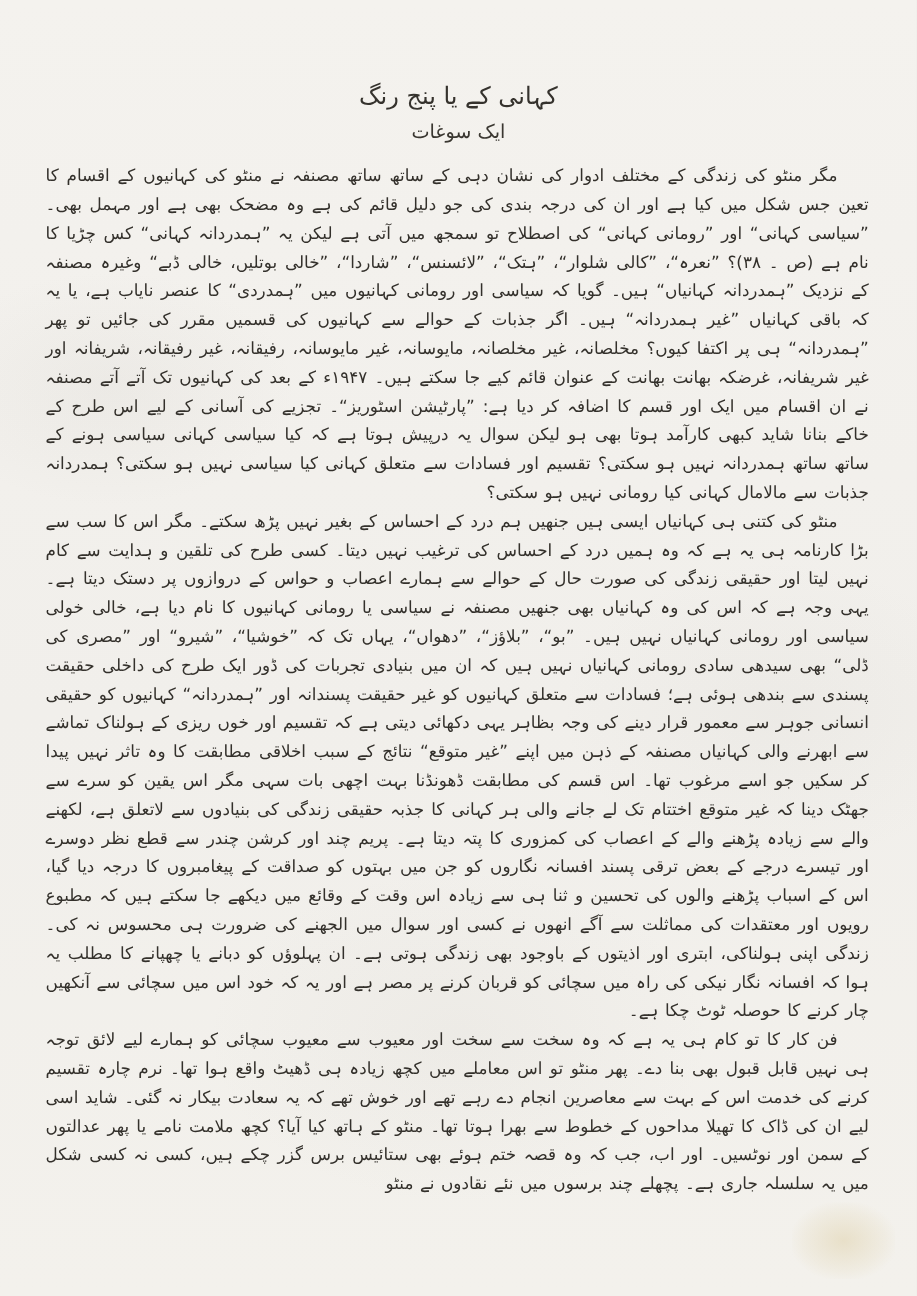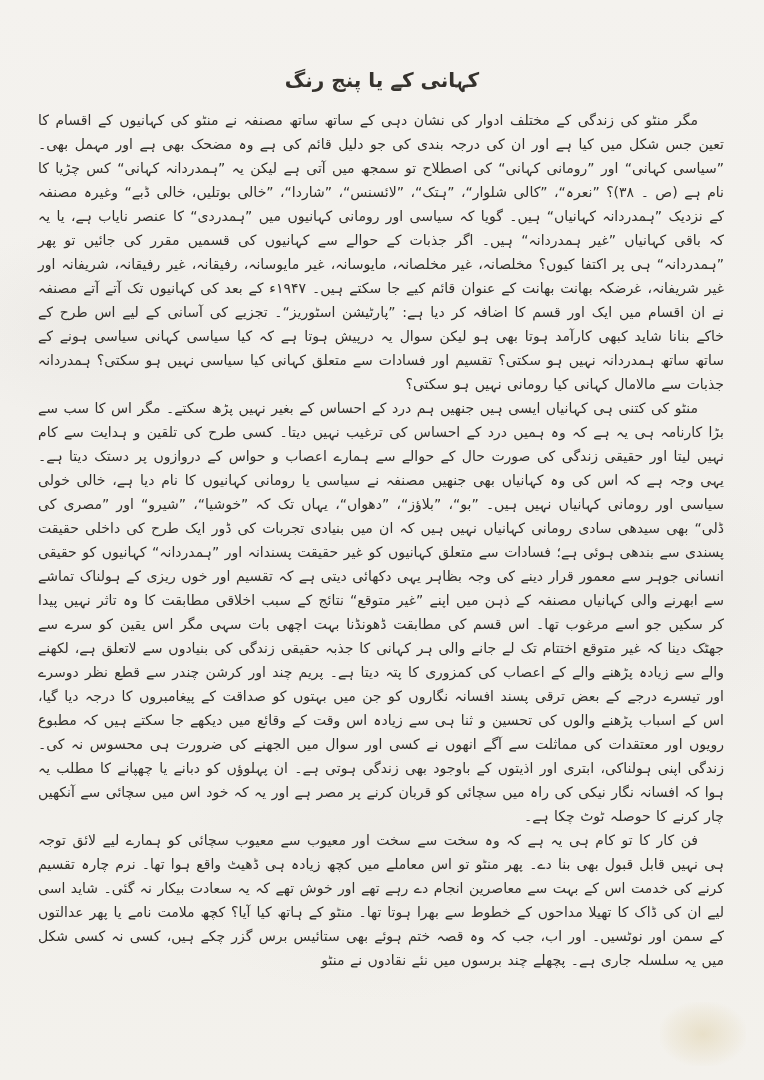--- a/index.html
+++ b/index.html
@@ -28,21 +28,21 @@
     pointer-events: none;
   }
   .heading-block {
     padding-top: 68px;
     text-align: center;
     direction: rtl;
   }
   .title {
     margin: 0;
     font-size: 20px;
-    font-weight: bold;
+    font-weight: normal;
     letter-spacing: 0.5px;
     color: #35322d;
   }
   .subtitle {
     margin: 8px 0 0 0;
     font-size: 16px;
     font-weight: normal;
     color: #3a3731;
   }
   .article-body {
@@ -59,20 +59,21 @@
     text-indent: 26px;
   }
 </style>
 </head>
 <body>
 
 <div class="page">
 
   <div class="heading-block">
     <h1 class="title">کہانی کے یا پنج رنگ</h1>
+    <h2 class="subtitle">ایک سوغات</h2>
   </div>
 
   <div class="article-body">
     <p>مگر منٹو کی زندگی کے مختلف ادوار کی نشان دہی کے ساتھ ساتھ مصنفہ نے منٹو کی کہانیوں کے اقسام کا تعین جس شکل میں کیا ہے اور ان کی درجہ بندی کی جو دلیل قائم کی ہے وہ مضحک بھی ہے اور مہمل بھی۔ ”سیاسی کہانی“ اور ”رومانی کہانی“ کی اصطلاح تو سمجھ میں آتی ہے لیکن یہ ”ہمدردانہ کہانی“ کس چڑیا کا نام ہے (ص ۔ ۳۸)؟ ”نعرہ“، ”کالی شلوار“، ”ہتک“، ”لائسنس“، ”شاردا“، ”خالی بوتلیں، خالی ڈبے“ وغیرہ مصنفہ کے نزدیک ”ہمدردانہ کہانیاں“ ہیں۔ گویا کہ سیاسی اور رومانی کہانیوں میں ”ہمدردی“ کا عنصر نایاب ہے، یا یہ کہ باقی کہانیاں ”غیر ہمدردانہ“ ہیں۔ اگر جذبات کے حوالے سے کہانیوں کی قسمیں مقرر کی جائیں تو پھر ”ہمدردانہ“ ہی پر اکتفا کیوں؟ مخلصانہ، غیر مخلصانہ، مایوسانہ، غیر مایوسانہ، رفیقانہ، غیر رفیقانہ، شریفانہ اور غیر شریفانہ، غرضکہ بھانت بھانت کے عنوان قائم کیے جا سکتے ہیں۔ ۱۹۴۷ء کے بعد کی کہانیوں تک آتے آتے مصنفہ نے ان اقسام میں ایک اور قسم کا اضافہ کر دیا ہے: ”پارٹیشن اسٹوریز“۔ تجزیے کی آسانی کے لیے اس طرح کے خاکے بنانا شاید کبھی کارآمد ہوتا بھی ہو لیکن سوال یہ درپیش ہوتا ہے کہ کیا سیاسی کہانی سیاسی ہونے کے ساتھ ساتھ ہمدردانہ نہیں ہو سکتی؟ تقسیم اور فسادات سے متعلق کہانی کیا سیاسی نہیں ہو سکتی؟ ہمدردانہ جذبات سے مالامال کہانی کیا رومانی نہیں ہو سکتی؟</p>
     <p>منٹو کی کتنی ہی کہانیاں ایسی ہیں جنھیں ہم درد کے احساس کے بغیر نہیں پڑھ سکتے۔ مگر اس کا سب سے بڑا کارنامہ ہی یہ ہے کہ وہ ہمیں درد کے احساس کی ترغیب نہیں دیتا۔ کسی طرح کی تلقین و ہدایت سے کام نہیں لیتا اور حقیقی زندگی کی صورت حال کے حوالے سے ہمارے اعصاب و حواس کے دروازوں پر دستک دیتا ہے۔ یہی وجہ ہے کہ اس کی وہ کہانیاں بھی جنھیں مصنفہ نے سیاسی یا رومانی کہانیوں کا نام دیا ہے، خالی خولی سیاسی اور رومانی کہانیاں نہیں ہیں۔ ”بو“، ”بلاؤز“، ”دھواں“، یہاں تک کہ ”خوشیا“، ”شیرو“ اور ”مصری کی ڈلی“ بھی سیدھی سادی رومانی کہانیاں نہیں ہیں کہ ان میں بنیادی تجربات کی ڈور ایک طرح کی داخلی حقیقت پسندی سے بندھی ہوئی ہے؛ فسادات سے متعلق کہانیوں کو غیر حقیقت پسندانہ اور ”ہمدردانہ“ کہانیوں کو حقیقی انسانی جوہر سے معمور قرار دینے کی وجہ بظاہر یہی دکھائی دیتی ہے کہ تقسیم اور خوں ریزی کے ہولناک تماشے سے ابھرنے والی کہانیاں مصنفہ کے ذہن میں اپنے ”غیر متوقع“ نتائج کے سبب اخلاقی مطابقت کا وہ تاثر نہیں پیدا کر سکیں جو اسے مرغوب تھا۔ اس قسم کی مطابقت ڈھونڈنا بہت اچھی بات سہی مگر اس یقین کو سرے سے جھٹک دینا کہ غیر متوقع اختتام تک لے جانے والی ہر کہانی کا جذبہ حقیقی زندگی کی بنیادوں سے لاتعلق ہے، لکھنے والے سے زیادہ پڑھنے والے کے اعصاب کی کمزوری کا پتہ دیتا ہے۔ پریم چند اور کرشن چندر سے قطع نظر دوسرے اور تیسرے درجے کے بعض ترقی پسند افسانہ نگاروں کو جن میں بہتوں کو صداقت کے پیغامبروں کا درجہ دیا گیا، اس کے اسباب پڑھنے والوں کی تحسین و ثنا ہی سے زیادہ اس وقت کے وقائع میں دیکھے جا سکتے ہیں کہ مطبوع رویوں اور معتقدات کی مماثلت سے آگے انھوں نے کسی اور سوال میں الجھنے کی ضرورت ہی محسوس نہ کی۔ زندگی اپنی ہولناکی، ابتری اور اذیتوں کے باوجود بھی زندگی ہوتی ہے۔ ان پہلوؤں کو دبانے یا چھپانے کا مطلب یہ ہوا کہ افسانہ نگار نیکی کی راہ میں سچائی کو قربان کرنے پر مصر ہے اور یہ کہ خود اس میں سچائی سے آنکھیں چار کرنے کا حوصلہ ٹوٹ چکا ہے۔</p>
     <p>فن کار کا تو کام ہی یہ ہے کہ وہ سخت سے سخت اور معیوب سے معیوب سچائی کو ہمارے لیے لائق توجہ ہی نہیں قابل قبول بھی بنا دے۔ پھر منٹو تو اس معاملے میں کچھ زیادہ ہی ڈھیٹ واقع ہوا تھا۔ نرم چارہ تقسیم کرنے کی خدمت اس کے بہت سے معاصرین انجام دے رہے تھے اور خوش تھے کہ یہ سعادت بیکار نہ گئی۔ شاید اسی لیے ان کی ڈاک کا تھیلا مداحوں کے خطوط سے بھرا ہوتا تھا۔ منٹو کے ہاتھ کیا آیا؟ کچھ ملامت نامے یا پھر عدالتوں کے سمن اور نوٹسیں۔ اور اب، جب کہ وہ قصہ ختم ہوئے بھی ستائیس برس گزر چکے ہیں، کسی نہ کسی شکل میں یہ سلسلہ جاری ہے۔ پچھلے چند برسوں میں نئے نقادوں نے منٹو</p>
   </div>
 
   <div class="stain"></div>
 

